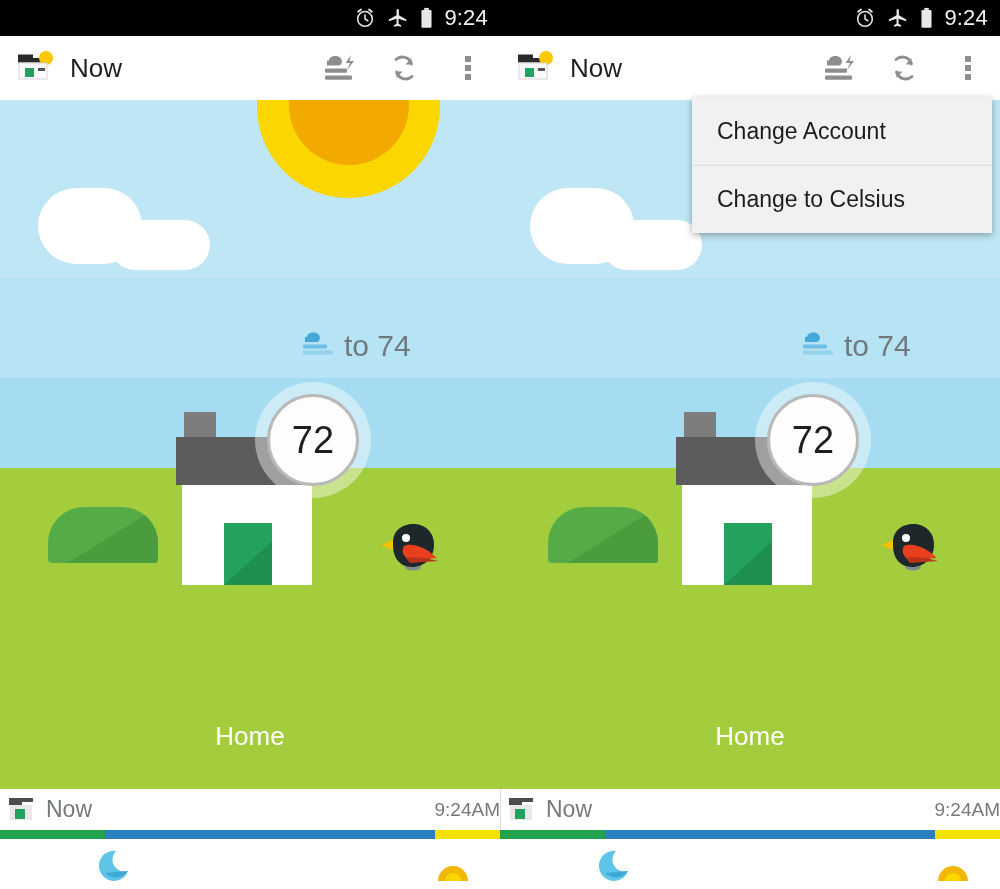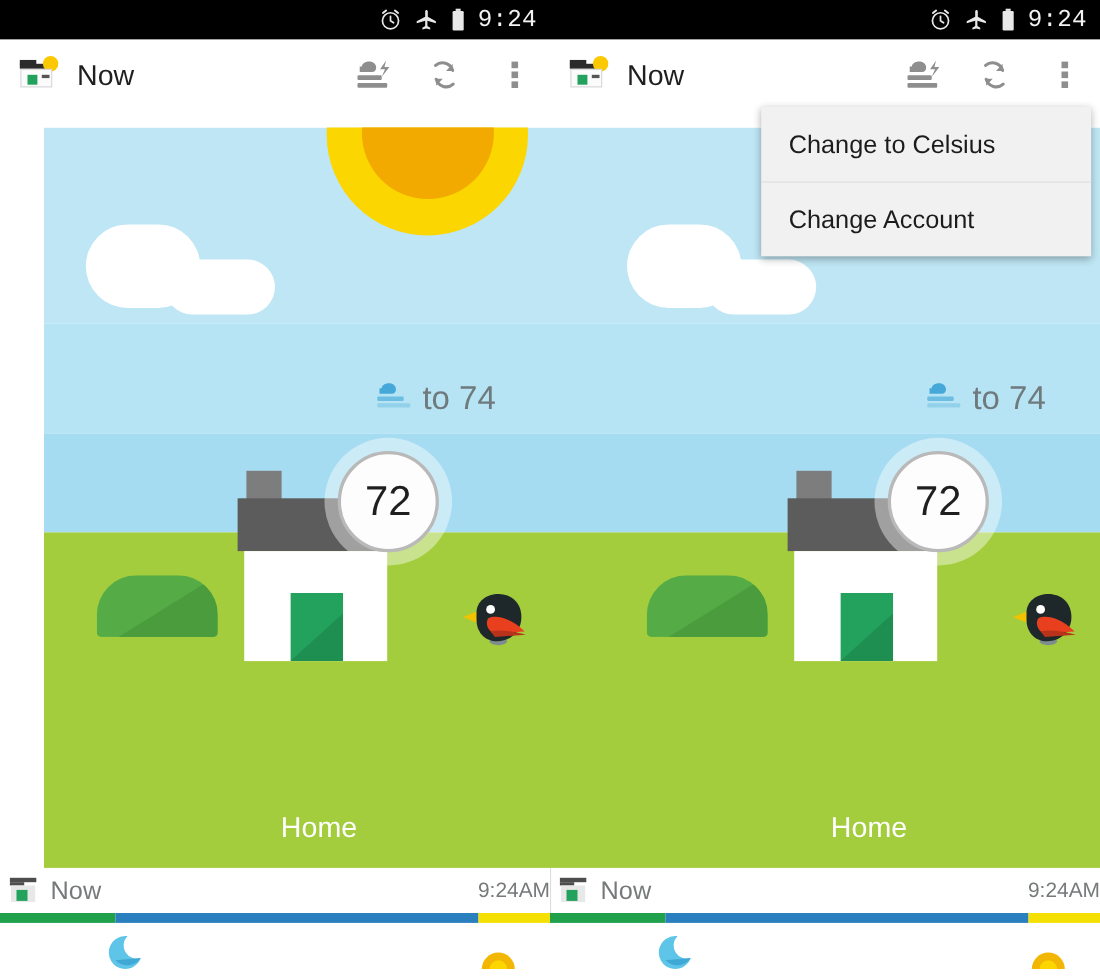--- a/index.html
+++ b/index.html
@@ -15,21 +15,21 @@
     position:absolute; top:0; left:0; width:1000px; height:36px;
     background:#000; display:flex; align-items:center;
   }
   .sb-half {
     width:500px; height:36px; display:flex; align-items:center;
     justify-content:flex-end; padding-right:12px; gap:11px;
   }
   .sb-icon { display:flex; align-items:center; }
   .sb-time {
     color:#f2f2f2; font-size:22px; letter-spacing:0.2px;
-    font-family:Liberation Mono, monospace;
+    font-family:Liberation Sans, sans-serif;
   }
 
   
   .appbars {
     position:absolute; top:36px; left:0; width:1000px; height:64px;
     display:flex;
   }
   .appbar {
     position:relative; width:500px; height:64px; background:#fff;
     display:flex; align-items:center;
@@ -44,21 +44,21 @@
     display:flex; align-items:center; gap:0;
   }
   .act {
     width:64px; height:64px; display:flex; align-items:center;
     justify-content:center;
   }
 
   
   .scenes { position:absolute; top:100px; left:0; width:1000px; height:689px; }
   .scene {
-    position:absolute; top:16px; width:500px; height:689px; overflow:hidden;margin-left:40px;
+    position:absolute; top:0; width:500px; height:689px; overflow:hidden;
   }
   .scene.left { left:0; }
   .scene.right { left:500px; }
 
   .sky1 { position:absolute; top:0; left:0; width:500px; height:178px; background:#bfe6f4; }
   .sky2 { position:absolute; top:178px; left:0; width:500px; height:100px; background:#b7e4f5; }
   .sky3 { position:absolute; top:278px; left:0; width:500px; height:90px; background:#a5dcf2; }
   .grass { position:absolute; top:368px; left:0; width:500px; height:321px; background:#a3cd3d; }
 
   .sun {
@@ -496,17 +496,17 @@
             <path d="M2 24 A15 15 0 0 1 32 24 Z" fill="#f2b705"></path>
             <path d="M9 24 A8 8 0 0 1 25 24 Z" fill="#fbd600"></path>
           </svg>
         </span>
       </div>
     </div>
 
   </div>
 
   <div class="menu">
+    <div class="menu-item">Change Account</div>
     <div class="menu-item">Change to Celsius</div>
-    <div class="menu-item">Change Account</div>
   </div>
 
 </div>
 
 </body></html>

